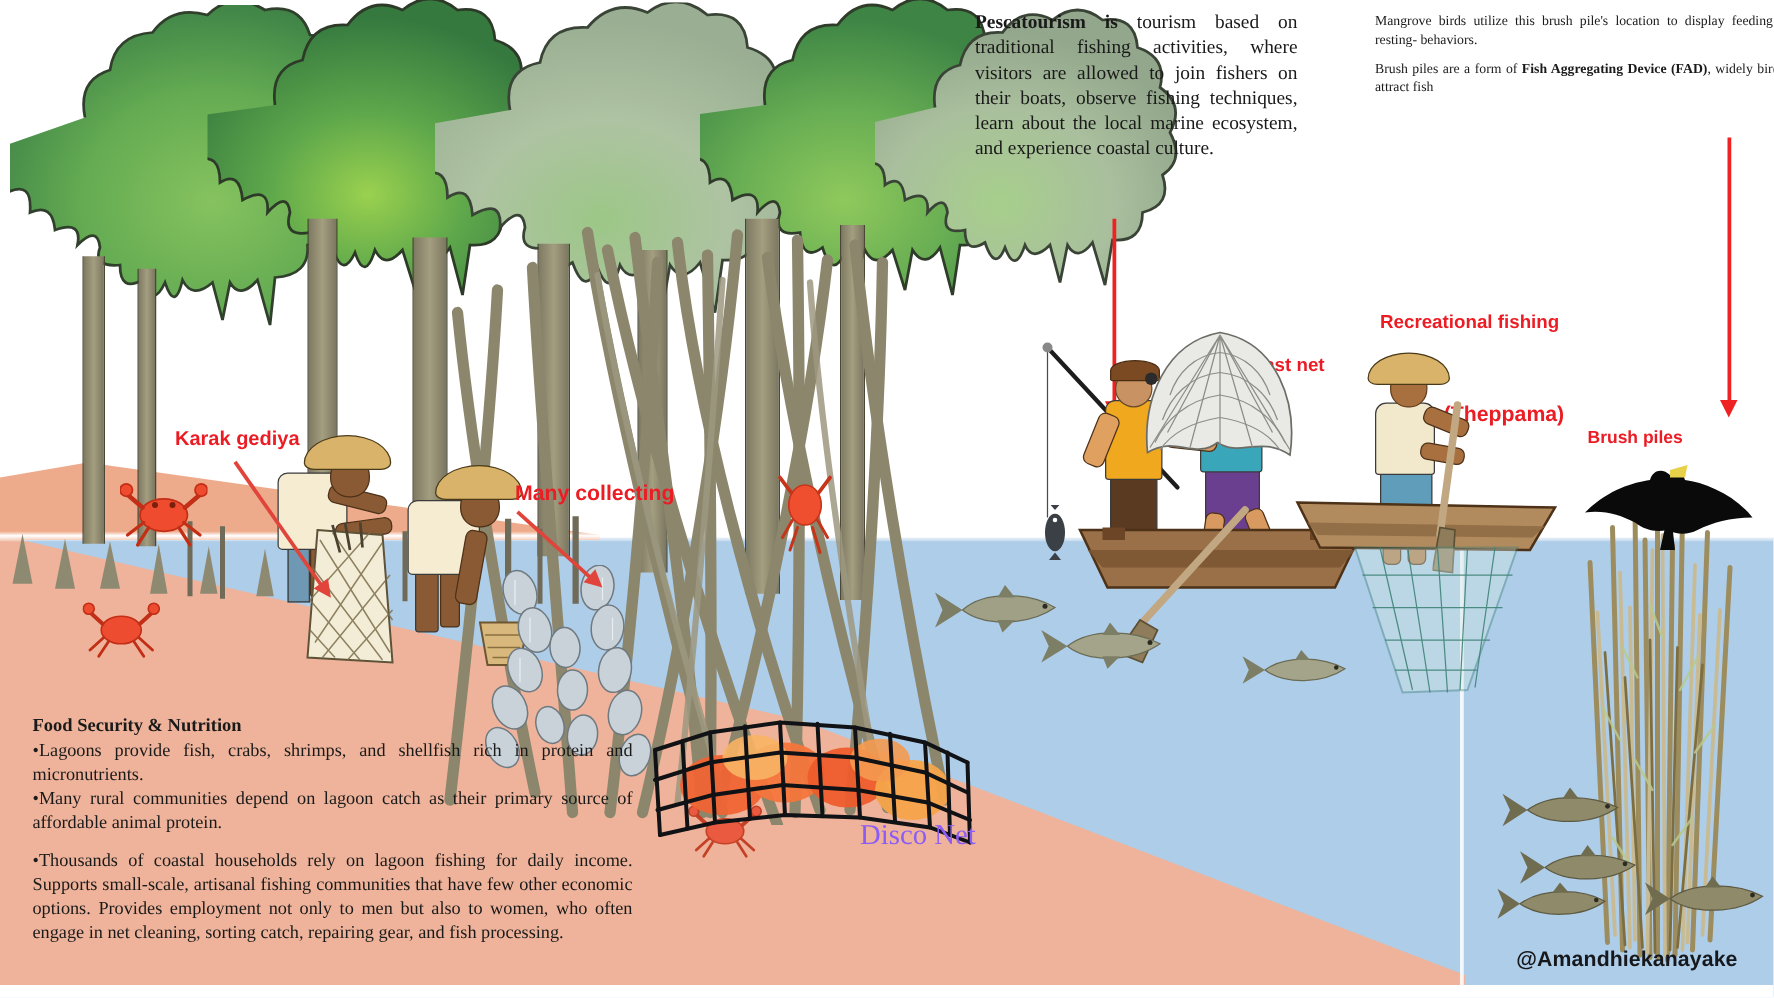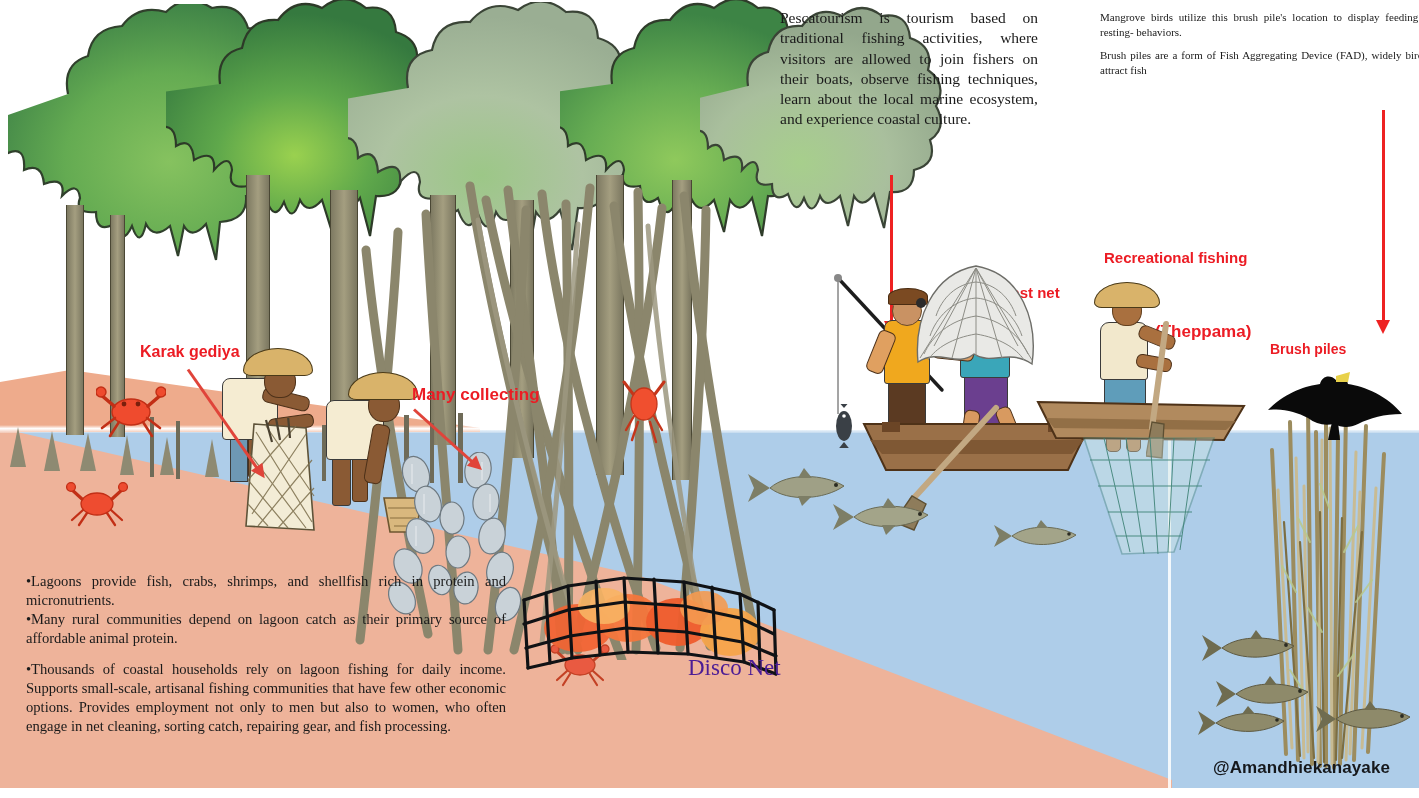--- a/index.html
+++ b/index.html
@@ -20,30 +20,30 @@
     clip-path:polygon(0 12px,70px 0,480px 58px,480px 62px,0 62px);}
   
   .bank-lower{position:absolute;left:0;top:428px;width:1180px;height:360px;
     background:#eeb39a;
     clip-path:polygon(0 0,640px 148px,1172px 352px,1172px 360px,0 360px);}
 
   .trunk{position:absolute;background:linear-gradient(to right,#7e7a62,#a49e80,#7b7760);border-left:1px solid #4a4734;border-right:1px solid #4a4734;}
 
   
   .redlabel{position:absolute;color:#ec1c24;font-family:"Liberation Sans",sans-serif;font-weight:bold;white-space:nowrap;}
-  .redserif{position:absolute;color:#4c1d95;font-family:"Liberation Serif",serif;white-space:nowrap;}
+  .redserif{position:absolute;color:#8b5cf6;font-family:"Liberation Serif",serif;white-space:nowrap;}
   .arrow-v{position:absolute;width:3px;background:#ee2222;}
   .arrow-v::after{content:"";position:absolute;left:-6px;bottom:-12px;border-left:7.5px solid transparent;border-right:7.5px solid transparent;border-top:14px solid #ee2222;}
   .arrow-d{position:absolute;height:3px;background:#e0443a;transform-origin:left center;}
   .arrow-d::after{content:"";position:absolute;right:-13px;top:-6px;border-top:7.5px solid transparent;border-bottom:7.5px solid transparent;border-left:14px solid #e0443a;}
 
   
   .textblock{position:absolute;font-family:"Liberation Serif",serif;color:#1a1a1a;text-align:justify;}
   .textblock p{margin:0 0 9px 0;}
-  .textblock b{font-weight:normal;margin-top:13px;}
+  .textblock b{font-weight:bold;margin-top:13px;}
   .tb-pesca{left:780px;top:8px;width:258px;font-size:15.5px;line-height:1.31;}
   .tb-bird{left:1100px;top:10px;width:340px;font-size:11px;line-height:1.33;}
   .tb-food{left:26px;top:572px;width:480px;font-size:14.6px;line-height:1.30;}
   .tb-food .hd{font-weight:bold;margin-bottom:1px;font-size:14.8px;}
   .tb-food .bullet{margin:0;text-align:justify;}
 
   .watermark{position:absolute;left:1213px;top:758px;font-family:"Liberation Sans",sans-serif;
              font-weight:bold;font-size:17px;color:#16181c;letter-spacing:.1px;}
   .limb{position:absolute;background:#8a5a34;border:1.2px solid #4d3119;}
   .cloth{position:absolute;border:1.3px solid #3b3b3b;}
@@ -498,20 +498,21 @@
   <div class="textblock tb-pesca">
     <p><b>Pescatourism is</b><span> tourism based on traditional fishing activities, where visitors are allowed to join fishers on their boats, observe fishing techniques, learn about the local marine ecosystem, and experience coastal culture.</span></p>
   </div>
 
   <div class="textblock tb-bird">
     <p>Mangrove birds utilize this brush pile's location to display feeding and resting- behaviors.</p>
     <p><span>Brush piles are a form of </span><b>Fish Aggregating Device (FAD)</b><span>, widely birds to attract fish</span></p>
   </div>
 
   <div class="textblock tb-food">
+    <div class="hd">Food Security &amp; Nutrition</div>
     <p class="bullet" style="margin-bottom:0;">•Lagoons provide fish, crabs, shrimps, and shellfish rich in protein and micronutrients.</p>
     <p class="bullet" style="margin-bottom:12px;">•Many rural communities depend on lagoon catch as their primary source of affordable animal protein.</p>
     <p class="bullet" style="margin-bottom:0;">•Thousands of coastal households rely on lagoon fishing for daily income. Supports small-scale, artisanal fishing communities that have few other economic options. Provides employment not only to men but also to women, who often engage in net cleaning, sorting catch, repairing gear, and fish processing.</p>
   </div>
 
   <div class="watermark">@Amandhiekanayake</div>
   <div class="bottom-fade"></div>
 
 </div>
 

